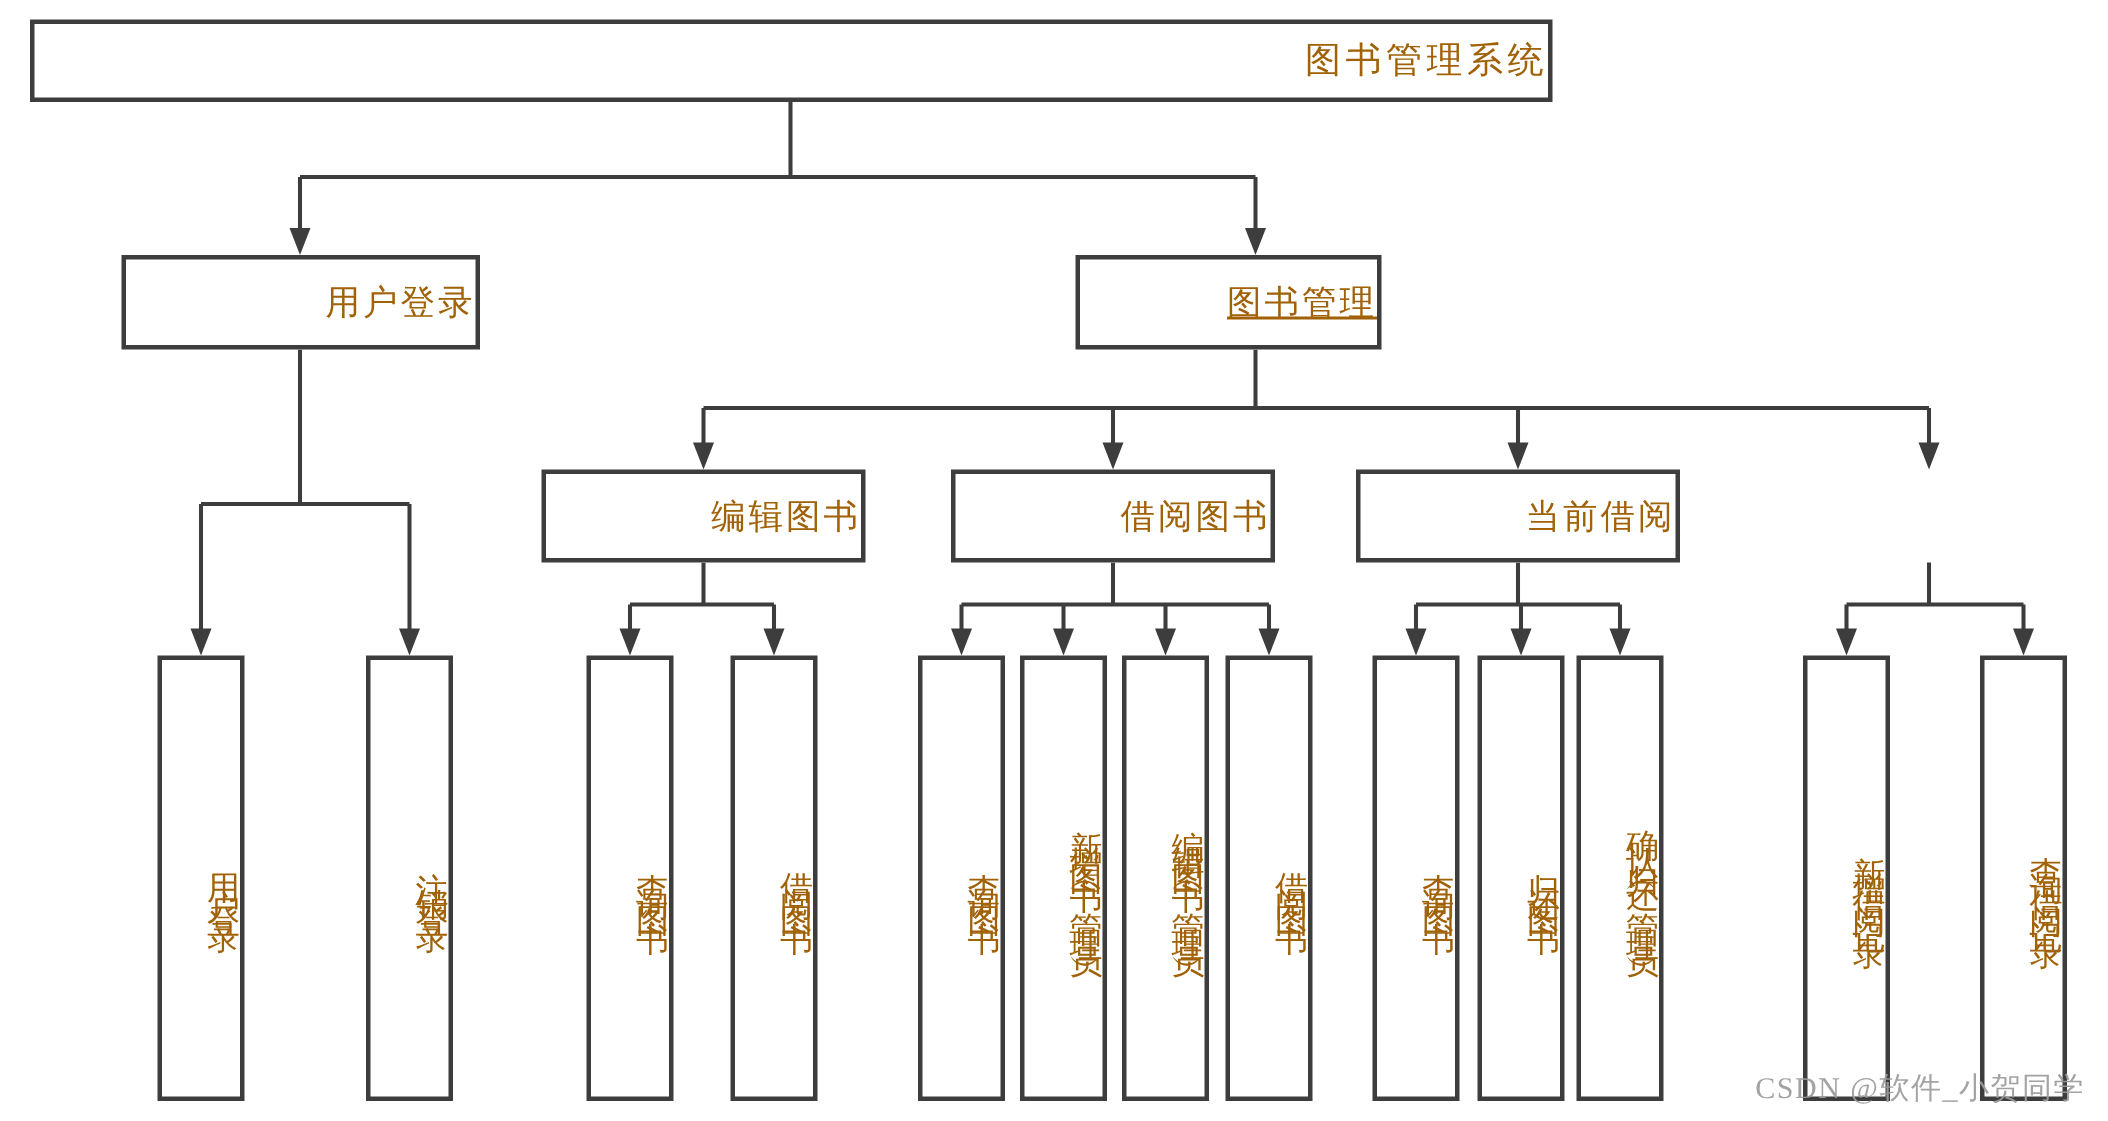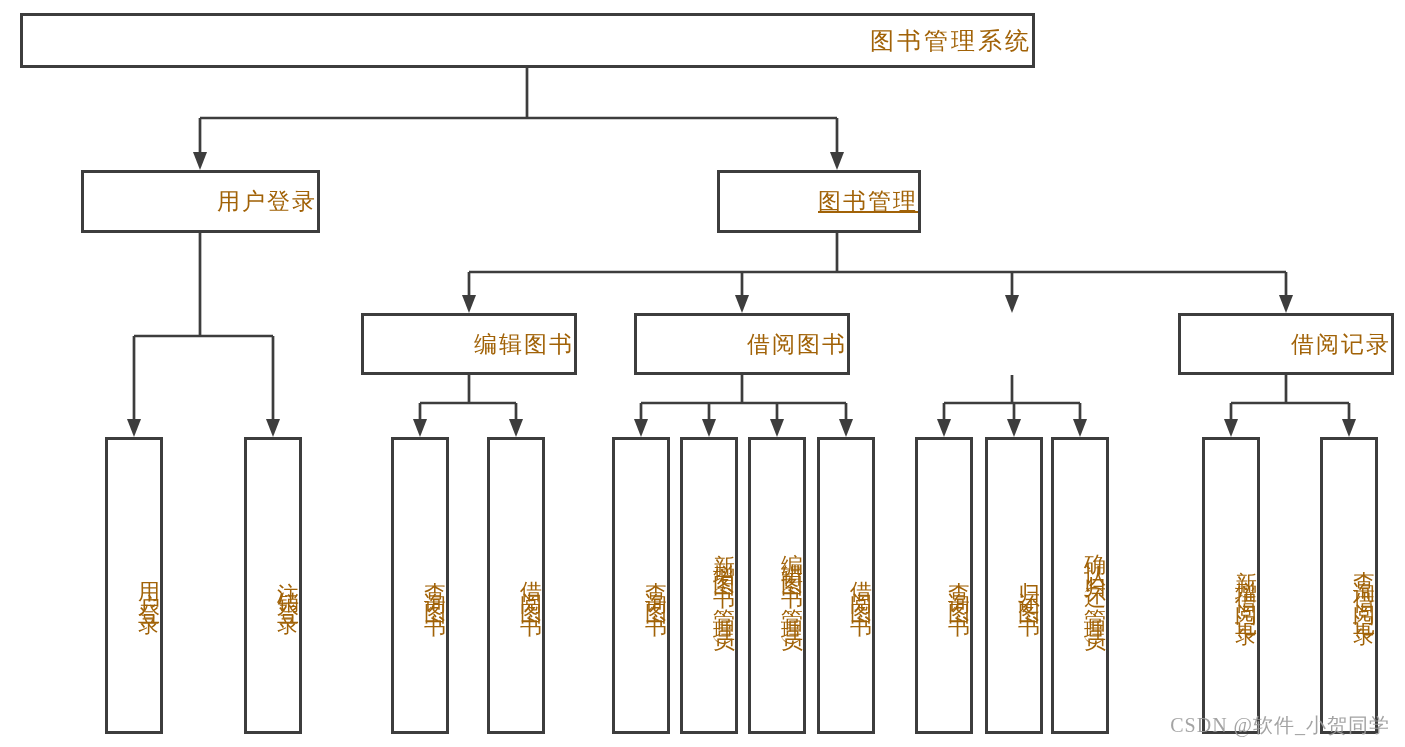--- a/index.html
+++ b/index.html
@@ -103,22 +103,22 @@
   <div class="node h" style="left:717px; top:170px; width:204px; height:63px;text-decoration:underline;">
     <span>图书管理</span>
   </div>
 
   <div class="node h" style="left:361px; top:313px; width:216px; height:62px;">
     <span>编辑图书</span>
   </div>
   <div class="node h" style="left:634px; top:313px; width:216px; height:62px;">
     <span>借阅图书</span>
   </div>
-  <div class="node h" style="left:1178px; top:313px; width:216px; height:62px;">
-    <span>借阅记录</span>
+  <div class="node h" style="left:904px; top:313px; width:216px; height:62px;">
+    <span>当前借阅</span>
   </div>
 
   <div class="node v" style="left:105px; top:437px; width:58px; height:297px;">
     <span>用户登录</span>
   </div>
   <div class="node v" style="left:244px; top:437px; width:58px; height:297px;">
     <span>注销登录</span>
   </div>
 
   <div class="node v" style="left:391px; top:437px; width:58px; height:297px;">

